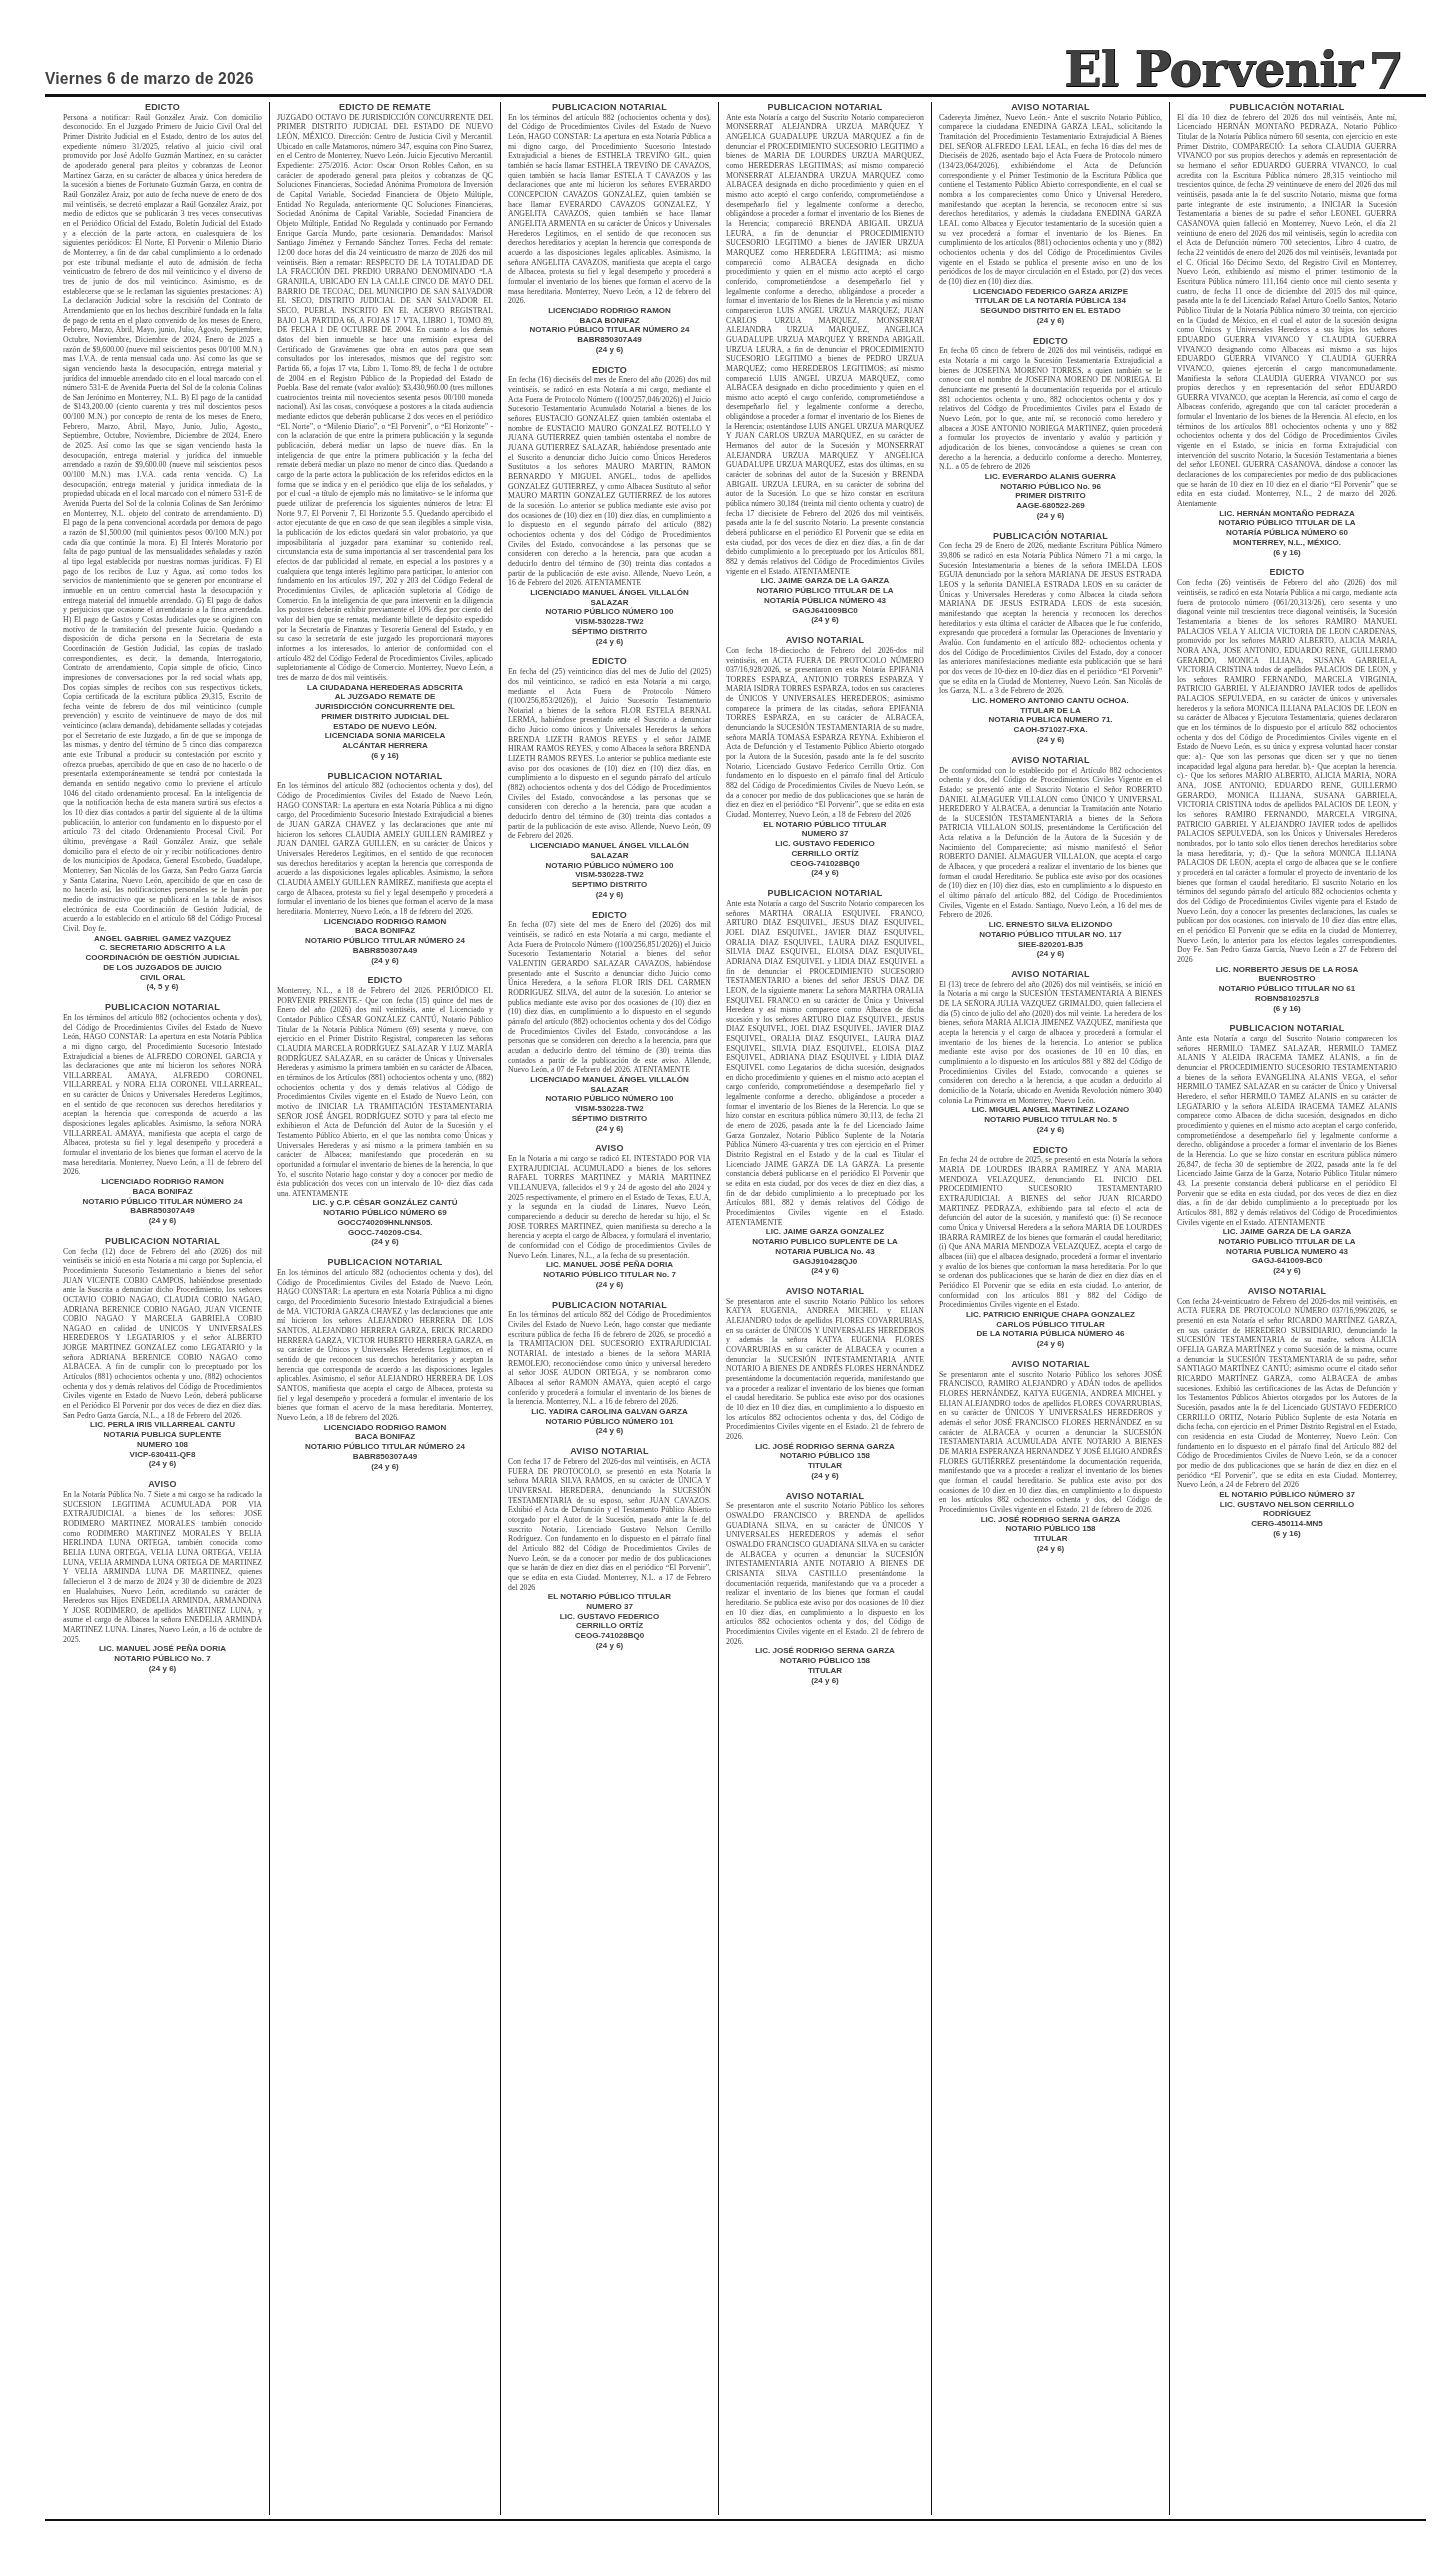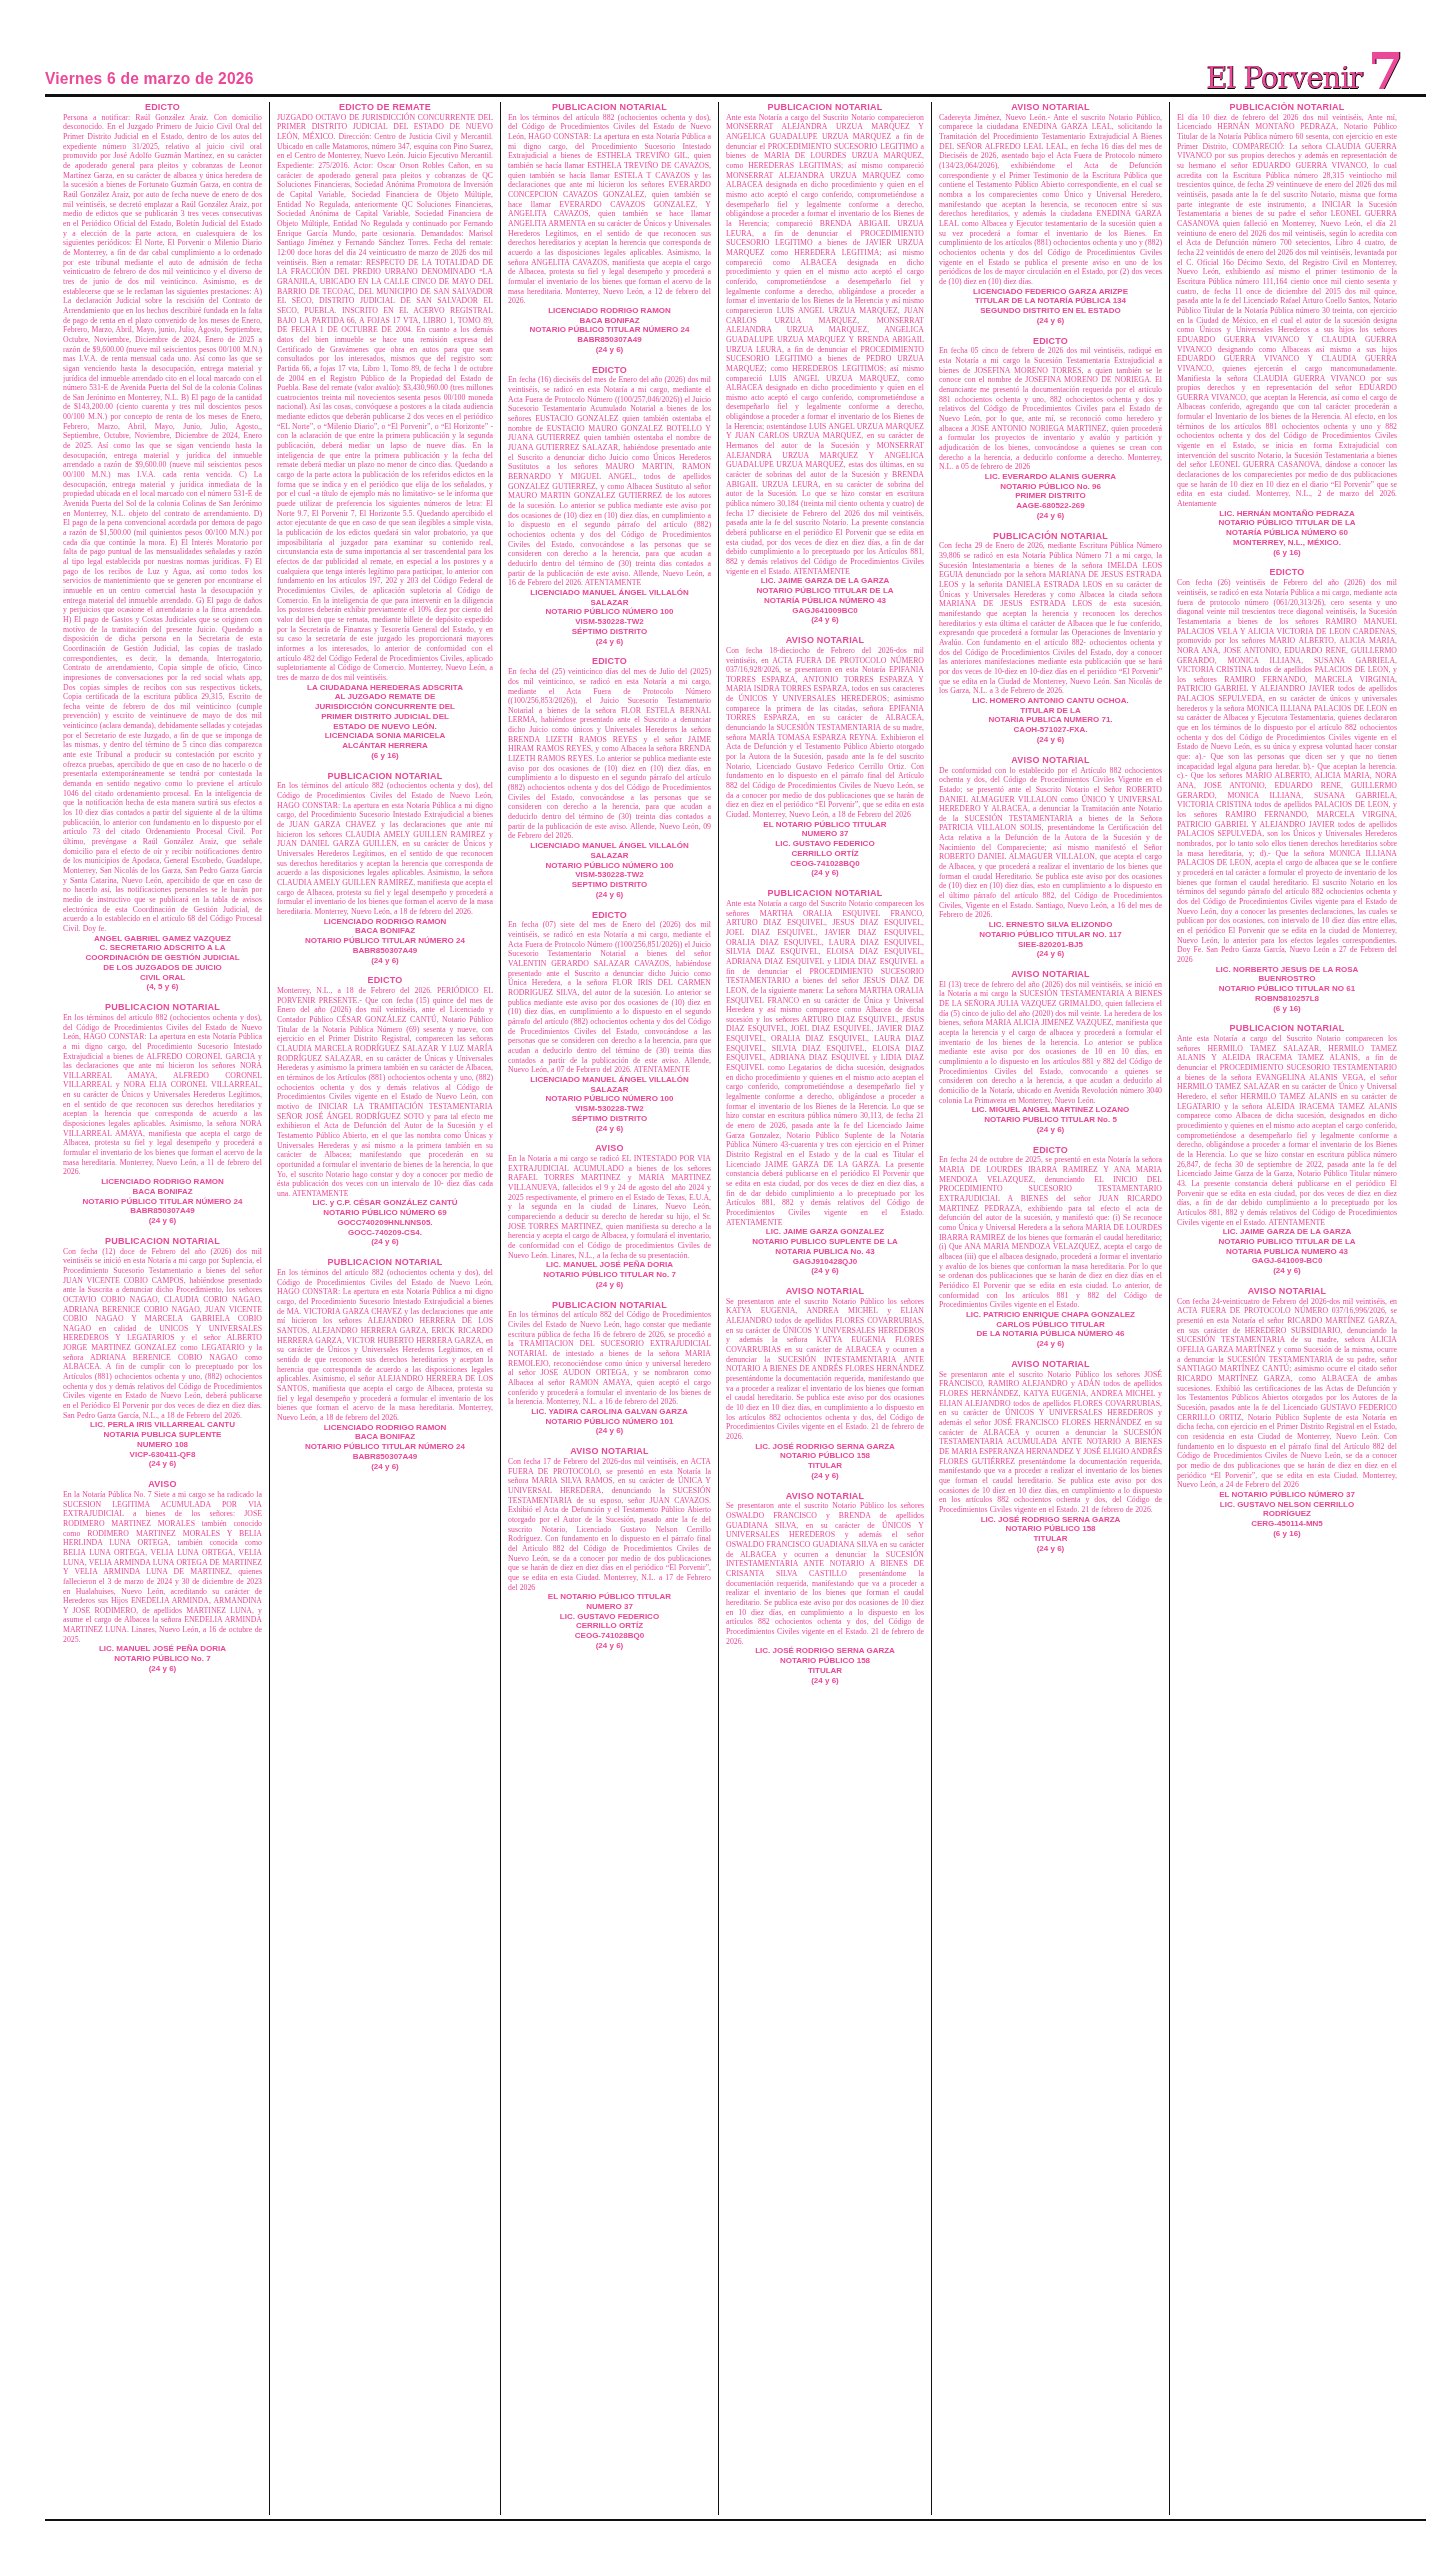--- a/index.html
+++ b/index.html
@@ -1,23 +1,23 @@
 <!DOCTYPE html>
 <html lang="es" style="font-size:12.5px"><head>
 <meta charset="utf-8">
 <style>
   html,body{margin:0;padding:0;background:#e8e8e8;}
   #page{position:relative;width:1449px;height:2576px;background:#ffffff;overflow:hidden;
-        font-family:"Liberation Sans","DejaVu Sans",sans-serif;color:#ec4899;}
+        font-family:"Liberation Sans","DejaVu Sans",sans-serif;color:#404040;}
   
   #header{position:absolute;left:45px;right:23.4px;top:0;height:93px;}
   #date{position:absolute;left:0;bottom:4.7px;font-size:15.6px;font-weight:bold;letter-spacing:0.2px;}
   #masthead{position:absolute;right:22px;bottom:1.6px;display:flex;align-items:flex-end;}
-  #masthead .title{font-family:"DejaVu Serif","Liberation Serif",serif;font-weight:400;
-        font-size:29px;line-height:.9;letter-spacing:-0.8px;
+  #masthead .title{font-family:"DejaVu Serif","Liberation Serif",serif;font-weight:700;
+        font-size:49px;line-height:.9;letter-spacing:-0.8px;
         text-shadow:0.8px 0 0 #000, 0 0.8px 0 #000;}
   #masthead .pageno{font-family:"DejaVu Serif","Liberation Serif",serif;font-weight:900;
         font-size:51px;line-height:.78;margin-left:6.2px;text-shadow:0.8px 0 0 #000;}
   #toprule{position:absolute;left:45px;right:23.4px;top:94px;height:3.1px;background:#111;}
   #bottomrule{position:absolute;left:45px;right:23.4px;top:2519px;height:2.3px;background:#111;}
   
   #grid{position:absolute;left:45px;top:102px;width:1380px;height:2413px;overflow:hidden;
         display:grid;grid-template-columns:206px 231px 218px 213px 238px 235px;column-gap:0;margin-left:18px;}
   .col{overflow:hidden;padding:0 7px 0 7px;border-left:1.6px solid #111;}
   .col:first-child{border-left:none;padding-left:0;}

